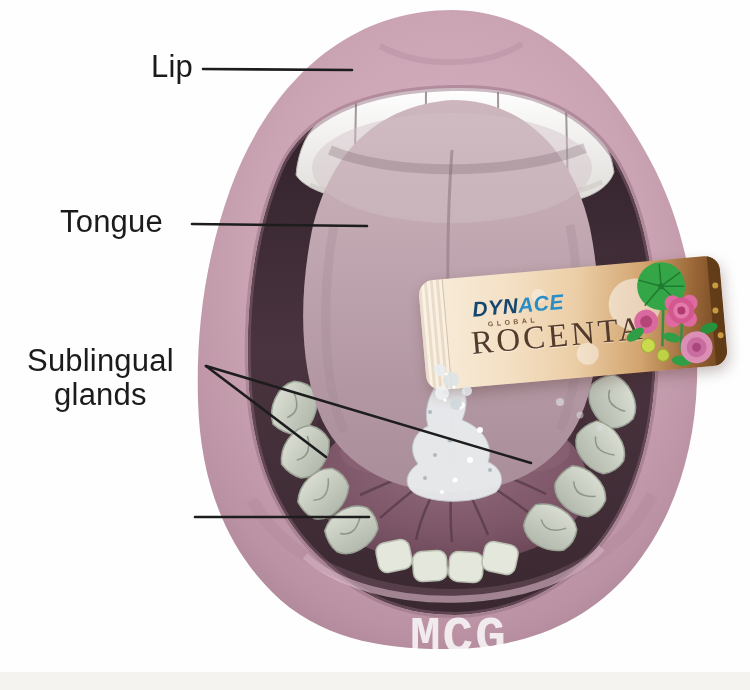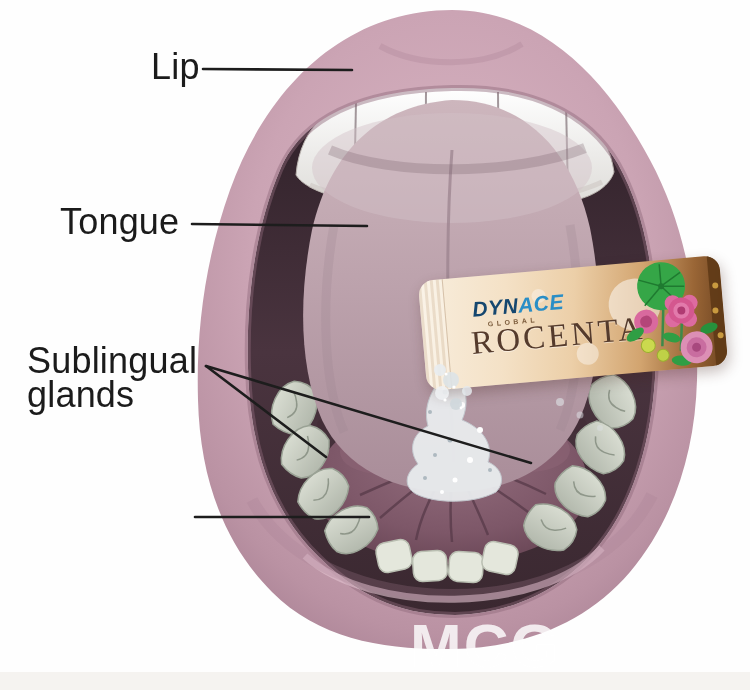--- a/index.html
+++ b/index.html
@@ -7,22 +7,23 @@
     position:relative;width:750px;height:690px;overflow:hidden;
     background:#fefefe;font-family:"Liberation Sans",sans-serif;
   }
   .stage svg{display:block;}
   #mouth-svg{position:absolute;left:0;top:0;z-index:1;}
   .leader{stroke:var(--leader_line,#1d1d1d);stroke-width:2.6;stroke-linecap:round;}
 
   .diagram-label{
     position:absolute;z-index:4;
     color:var(--label_text,#1b1b1b);
-    font-size:36px;line-height:34px;letter-spacing:0.2px;
+    font-size:31px;line-height:34px;letter-spacing:0.2px;
     white-space:pre-line;
+    text-align:center;
   }
   #label-lip{left:151px;top:50px;}
   #label-tongue{left:60px;top:205px;}
   #label-sublingual{left:27px;top:344px;}
   #label-floor{left:64px;top:500px;}
 
   
   .sachet{
     position:absolute;z-index:2;
     left:422px;top:268px;width:302px;height:110px;
@@ -58,22 +59,22 @@
     font-size:33px;letter-spacing:3px;
     color:var(--product_text,#553b2c);
     text-shadow:0 1px 0 rgba(255,255,255,.45);
   }
   .flowers{position:absolute;left:190px;top:0;}
 
   .sparkle-overlay{position:absolute;left:426px;top:360px;z-index:3;}
 
   .watermark{
     position:absolute;z-index:5;left:410px;top:610px;
-    font-size:62px;font-weight:bold;letter-spacing:2px;
-    color:var(--watermark_white,#ffffff);opacity:.82;
+    font-size:51px;font-weight:bold;letter-spacing:2px;
+    color:var(--watermark_white,#ffffff);opacity:.82;font-family:Liberation Mono, monospace;
   }
   .bottom-strip{
     position:absolute;left:0;right:0;bottom:0;height:18px;z-index:0;
     background:#f3f1ed;opacity:.85;
   }
 </style>
 </head>
 <body>
 
 <div class="stage">

